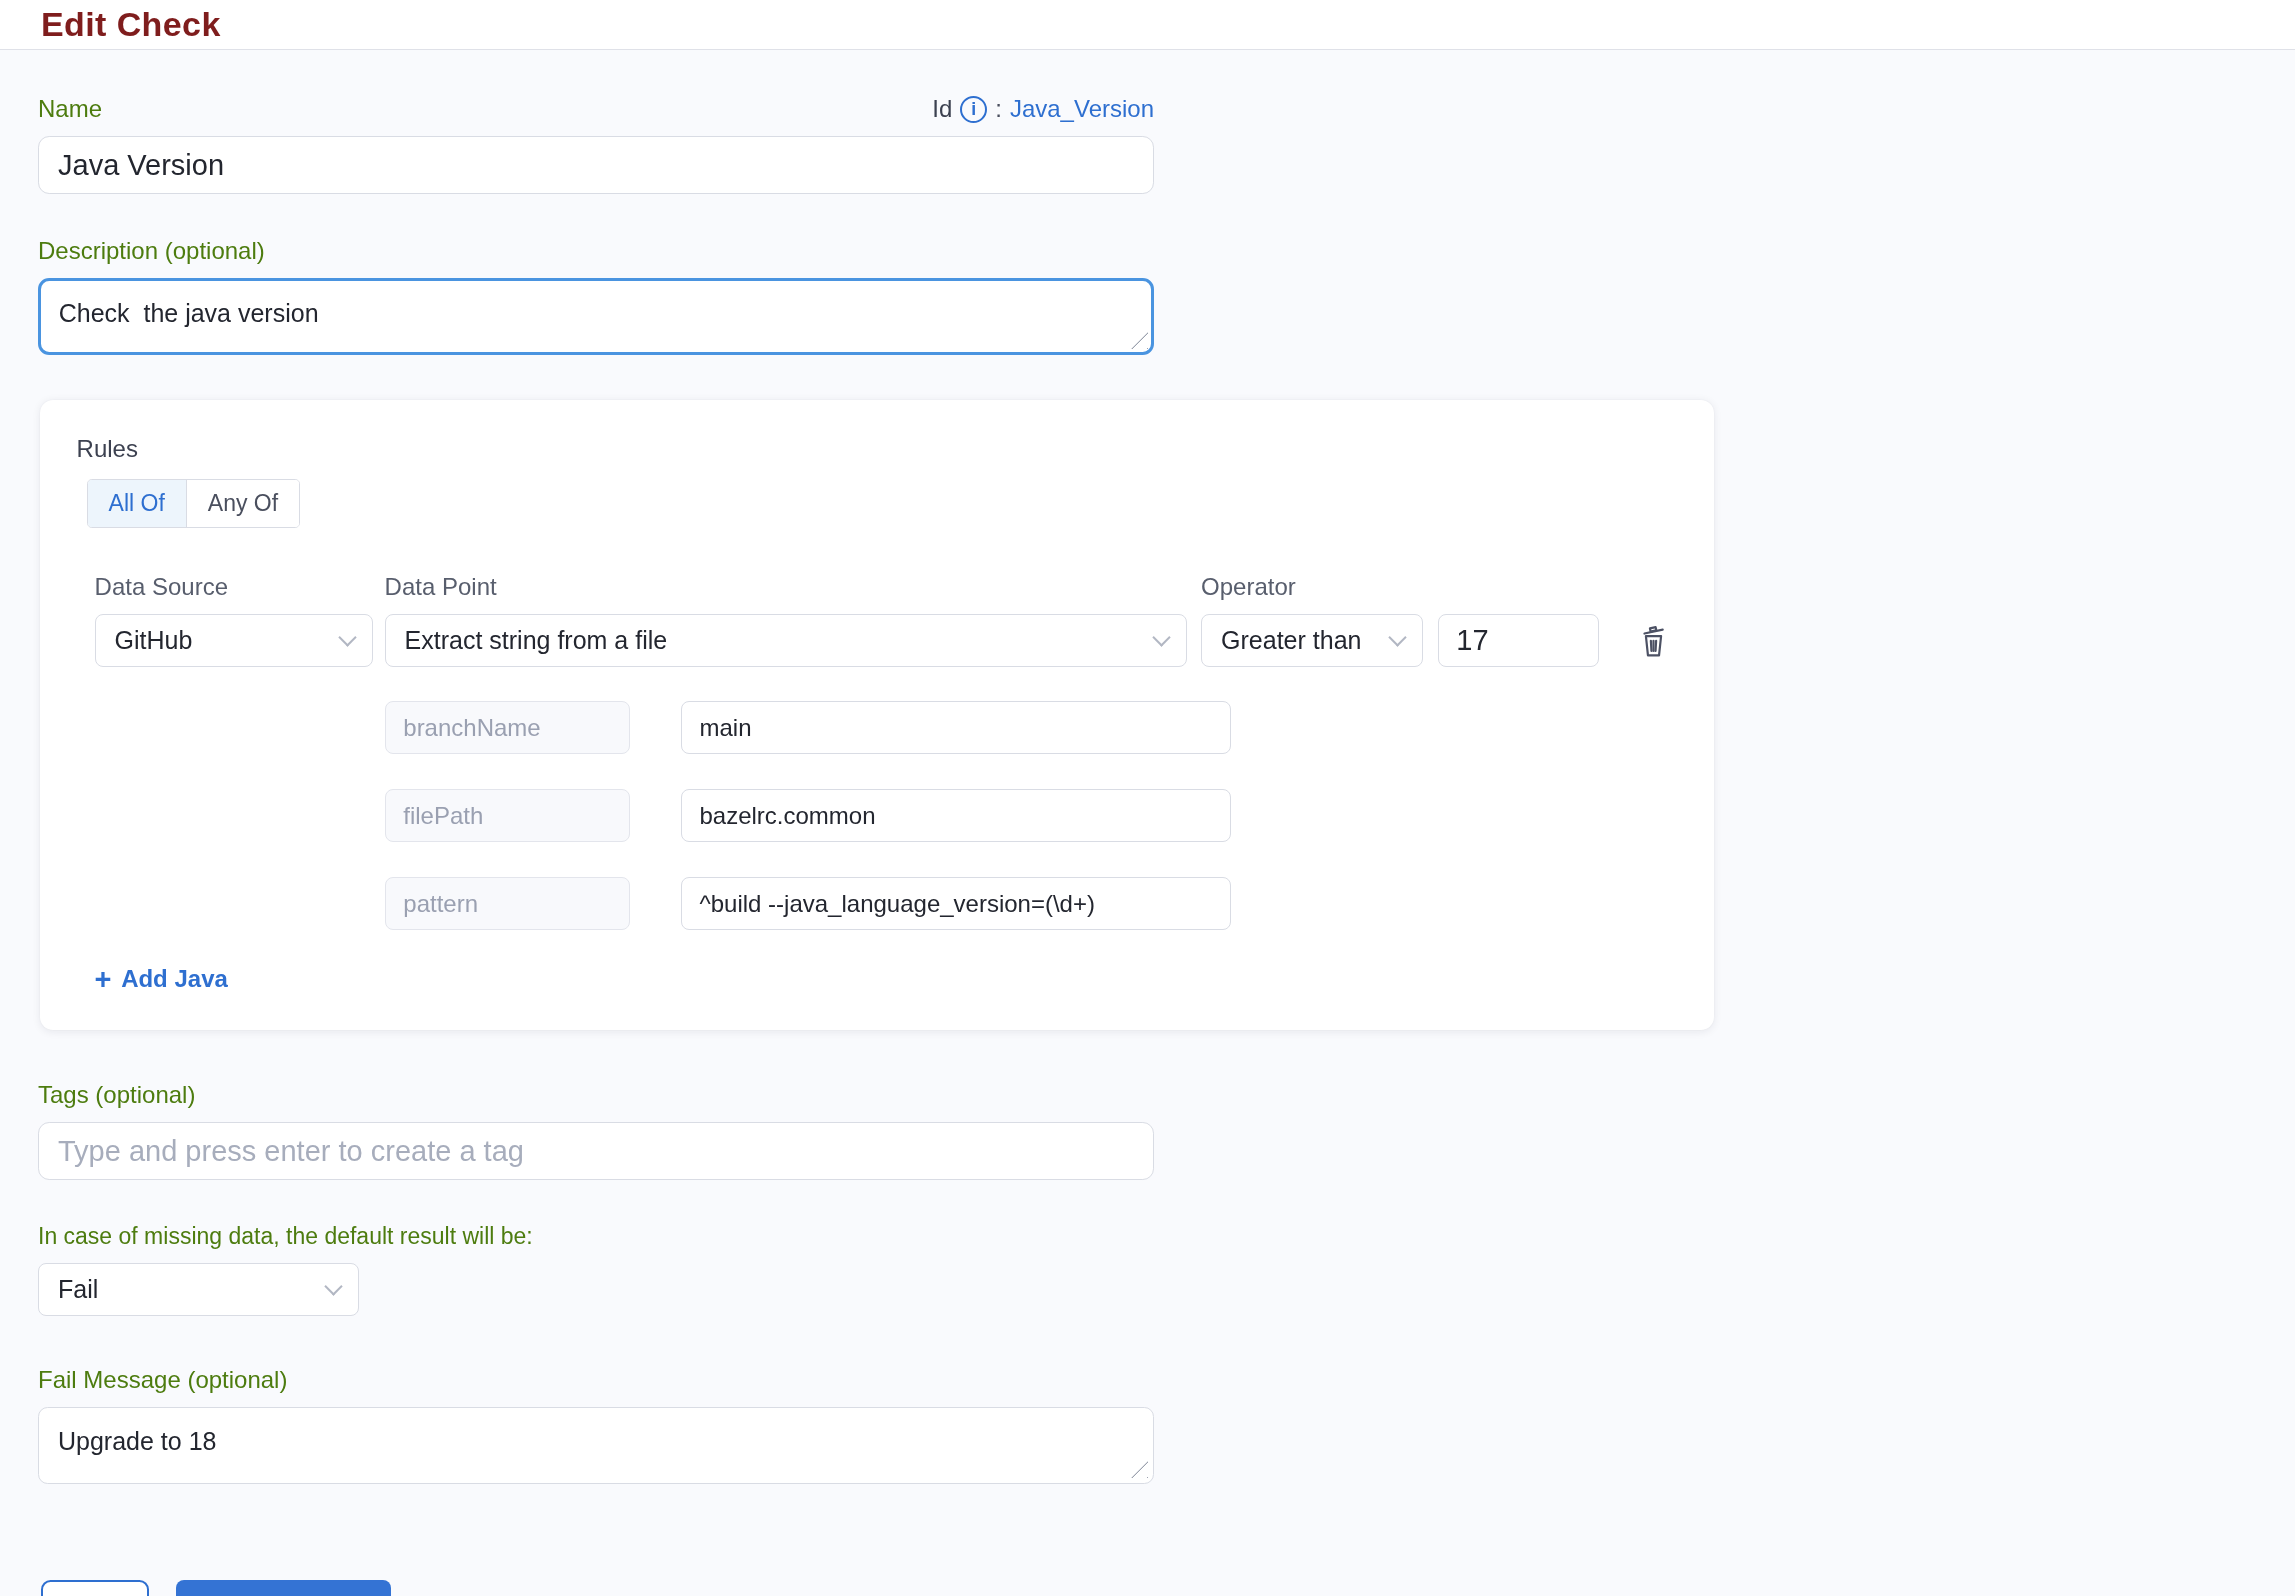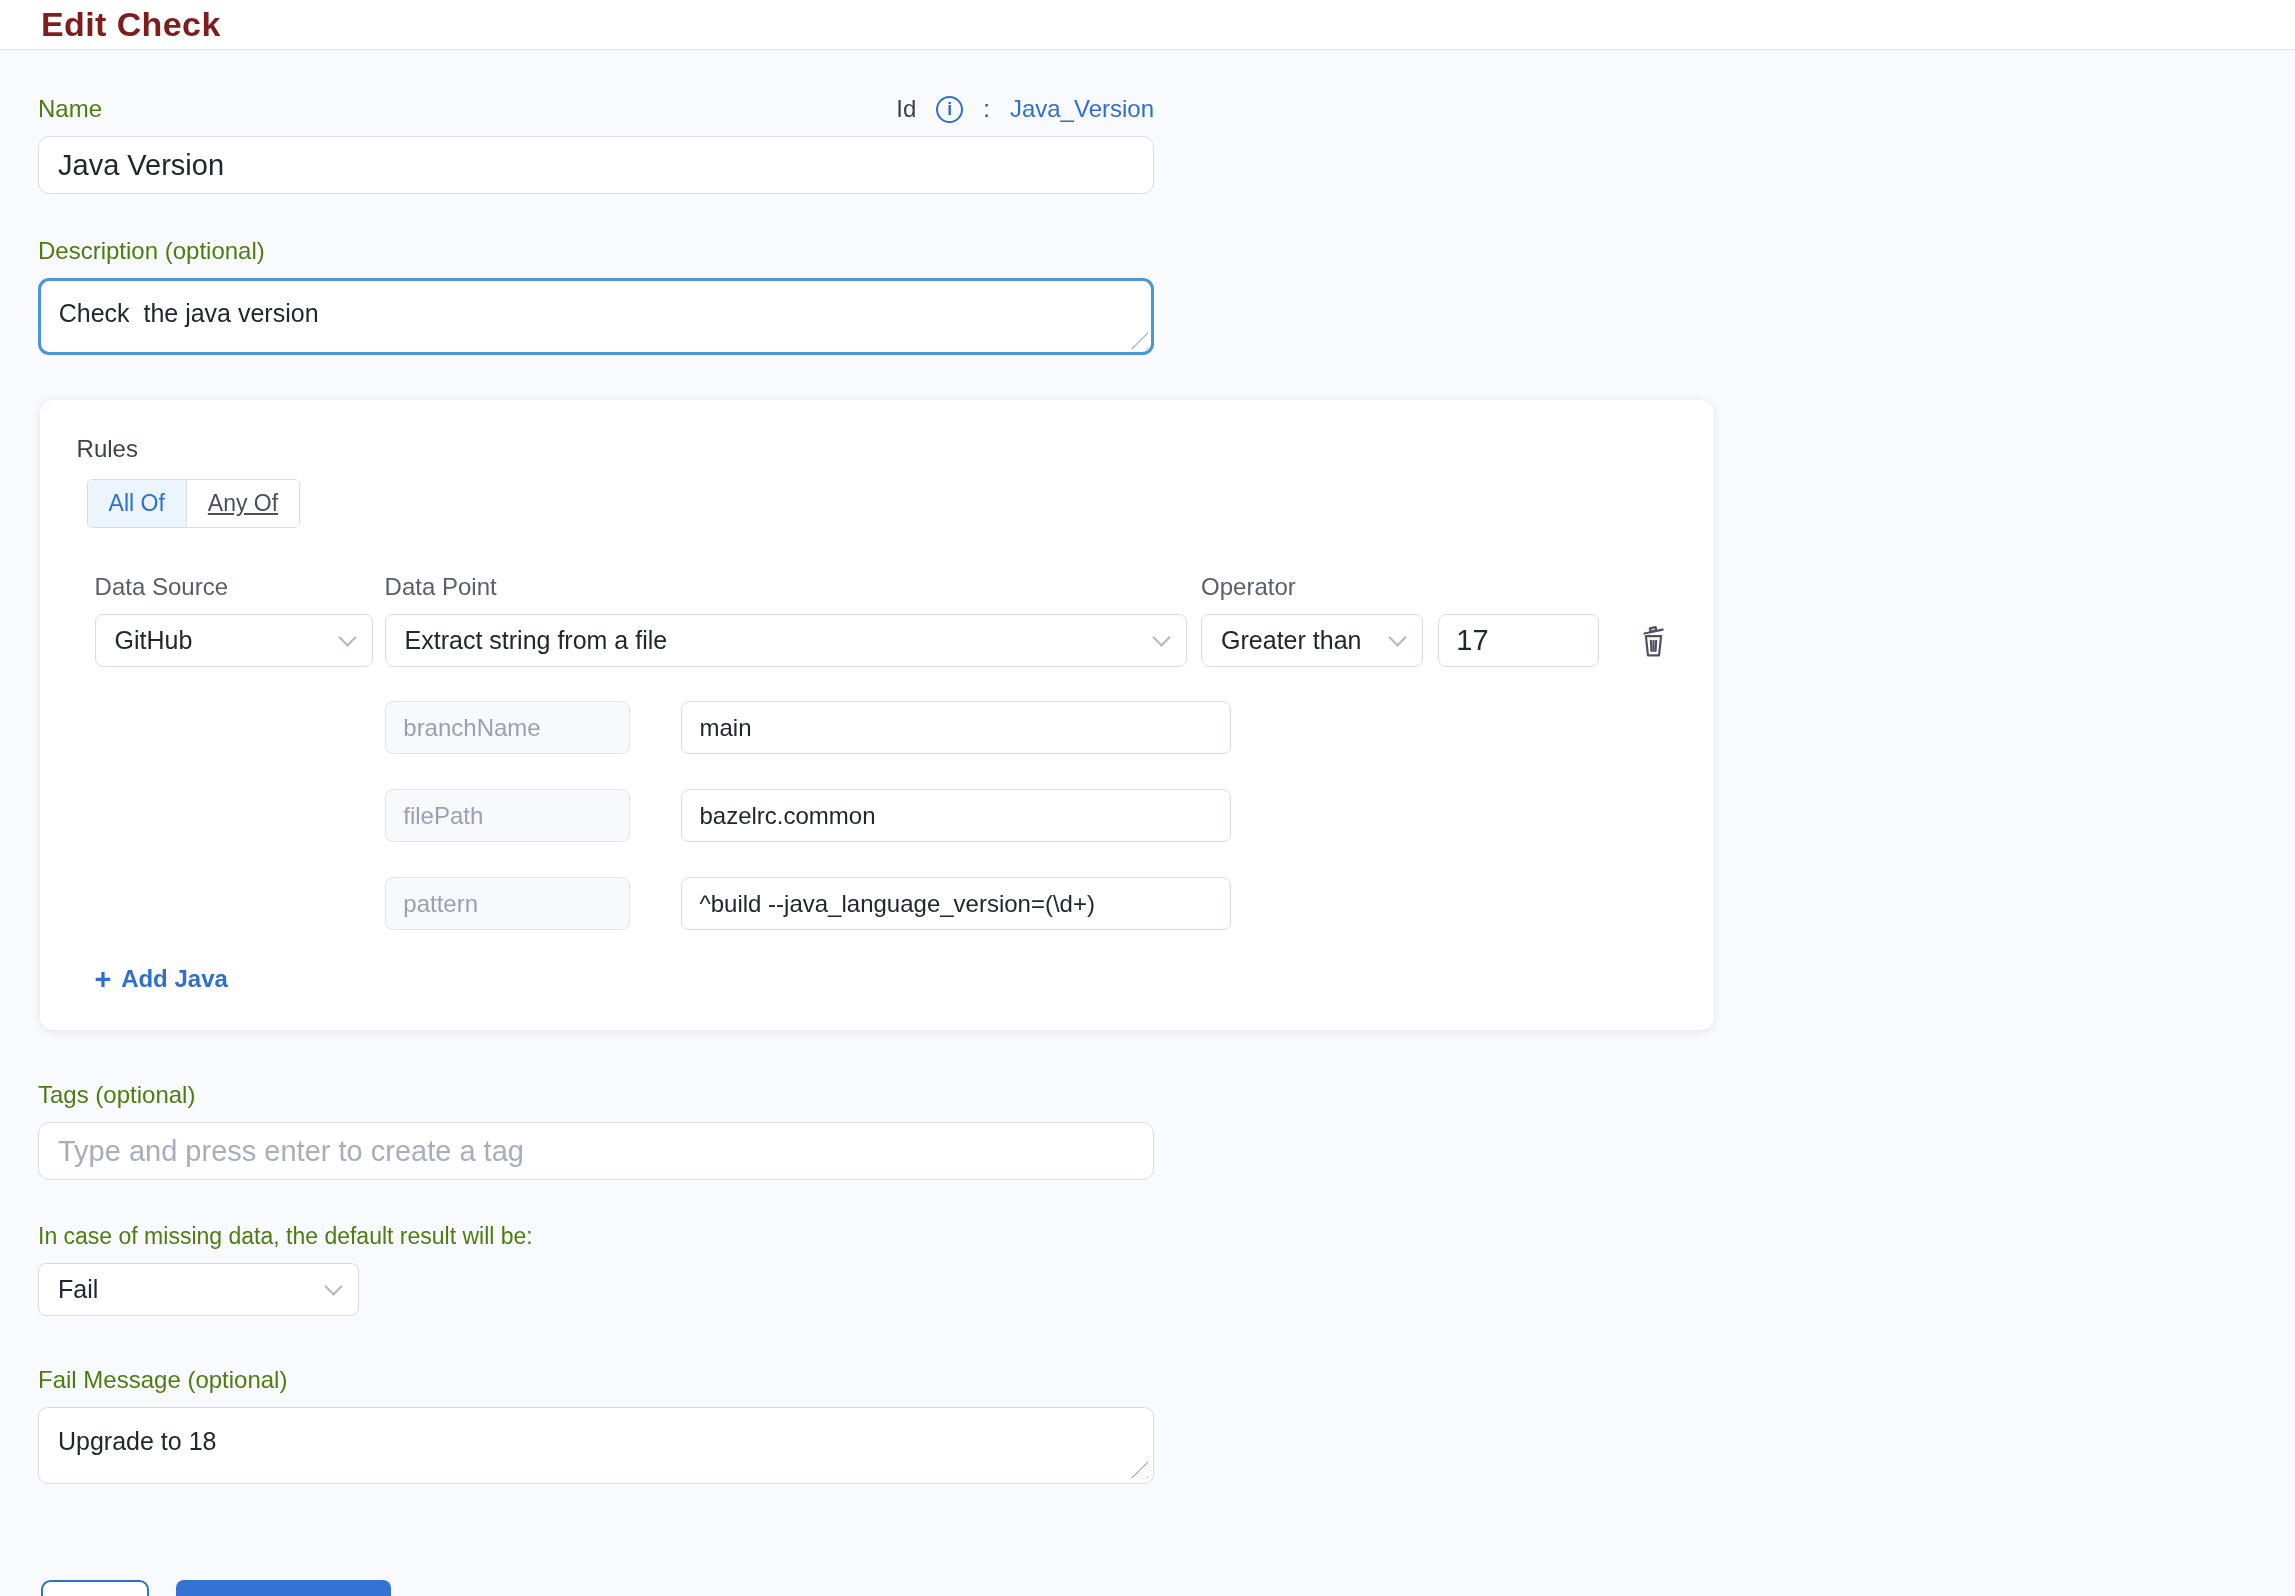--- a/index.html
+++ b/index.html
@@ -44,21 +44,21 @@
     background: repeating-linear-gradient(135deg, transparent 0 5.6px, #9ba1ae 5.6px 7.2px, transparent 7.2px 11.2px, #9ba1ae 11.2px 13px, transparent 13px 17.7px);
     clip-path: polygon(100% 0, 100% 100%, 0 100%);
     cursor: nwse-resize;
   }
 
   
   .name-row-top {
     width: 1116px; margin-top: 45px; margin-bottom: 13px;
     display: flex; align-items: center; justify-content: space-between;
   }
-  .id-row { display: flex; align-items: center; font-size: 24px; color: #3c4150; gap: 20px; }
+  .id-row { display: flex; align-items: center; font-size: 24px; color: #3c4150; gap: 8px; }
   .info-icon {
     width: 27px; height: 27px; border-radius: 50%;
     border: 2.4px solid #2e6fd0; color: #2e6fd0;
     font-size: 17.7px; font-weight: bold; font-style: normal;
     display: inline-flex; align-items: center; justify-content: center;
     cursor: pointer;
   }
   .id-colon { color: #4a4f5e; }
   .id-link { color: #2e6fd0; text-decoration: none; cursor: pointer; }
 
@@ -77,21 +77,21 @@
     display: inline-flex; margin-left: 47px; margin-top: 16px;
     border: 1.6px solid #d9dce4; border-radius: 4.8px; overflow: hidden;
   }
   .toggle-btn {
     min-width: 90px; height: 47px; padding: 0 21px;
     display: flex; align-items: center; justify-content: center;
     font-size: 23px; background: #ffffff; color: #4a4f5e;
     border: none; cursor: pointer; font-family: "Liberation Sans", sans-serif;
   }
   .toggle-btn.selected { background: #edf5fc; color: #2e6fd0; }
-  .toggle-btn + .toggle-btn { border-left: 1.6px solid #d9dce4; text-decoration: underline; }
+  .toggle-btn + .toggle-btn { border-left: 1.6px solid #d9dce4; }
 
   .rule-labels { display: flex; margin-top: 45px; font-size: 24px; color: #585e6d; }
   .lbl-source { margin-left: 55px; width: 278px; }
   .lbl-point { margin-left: 12px; width: 802px; }
   .lbl-operator { margin-left: 14.5px; width: 222px; }
 
   .rule-controls { display: flex; align-items: center; margin-top: 13px; }
   .select {
     height: 53px; background: #ffffff; border: 1.6px solid #d9dce4; border-radius: 8px;
     display: flex; align-items: center; justify-content: space-between;

